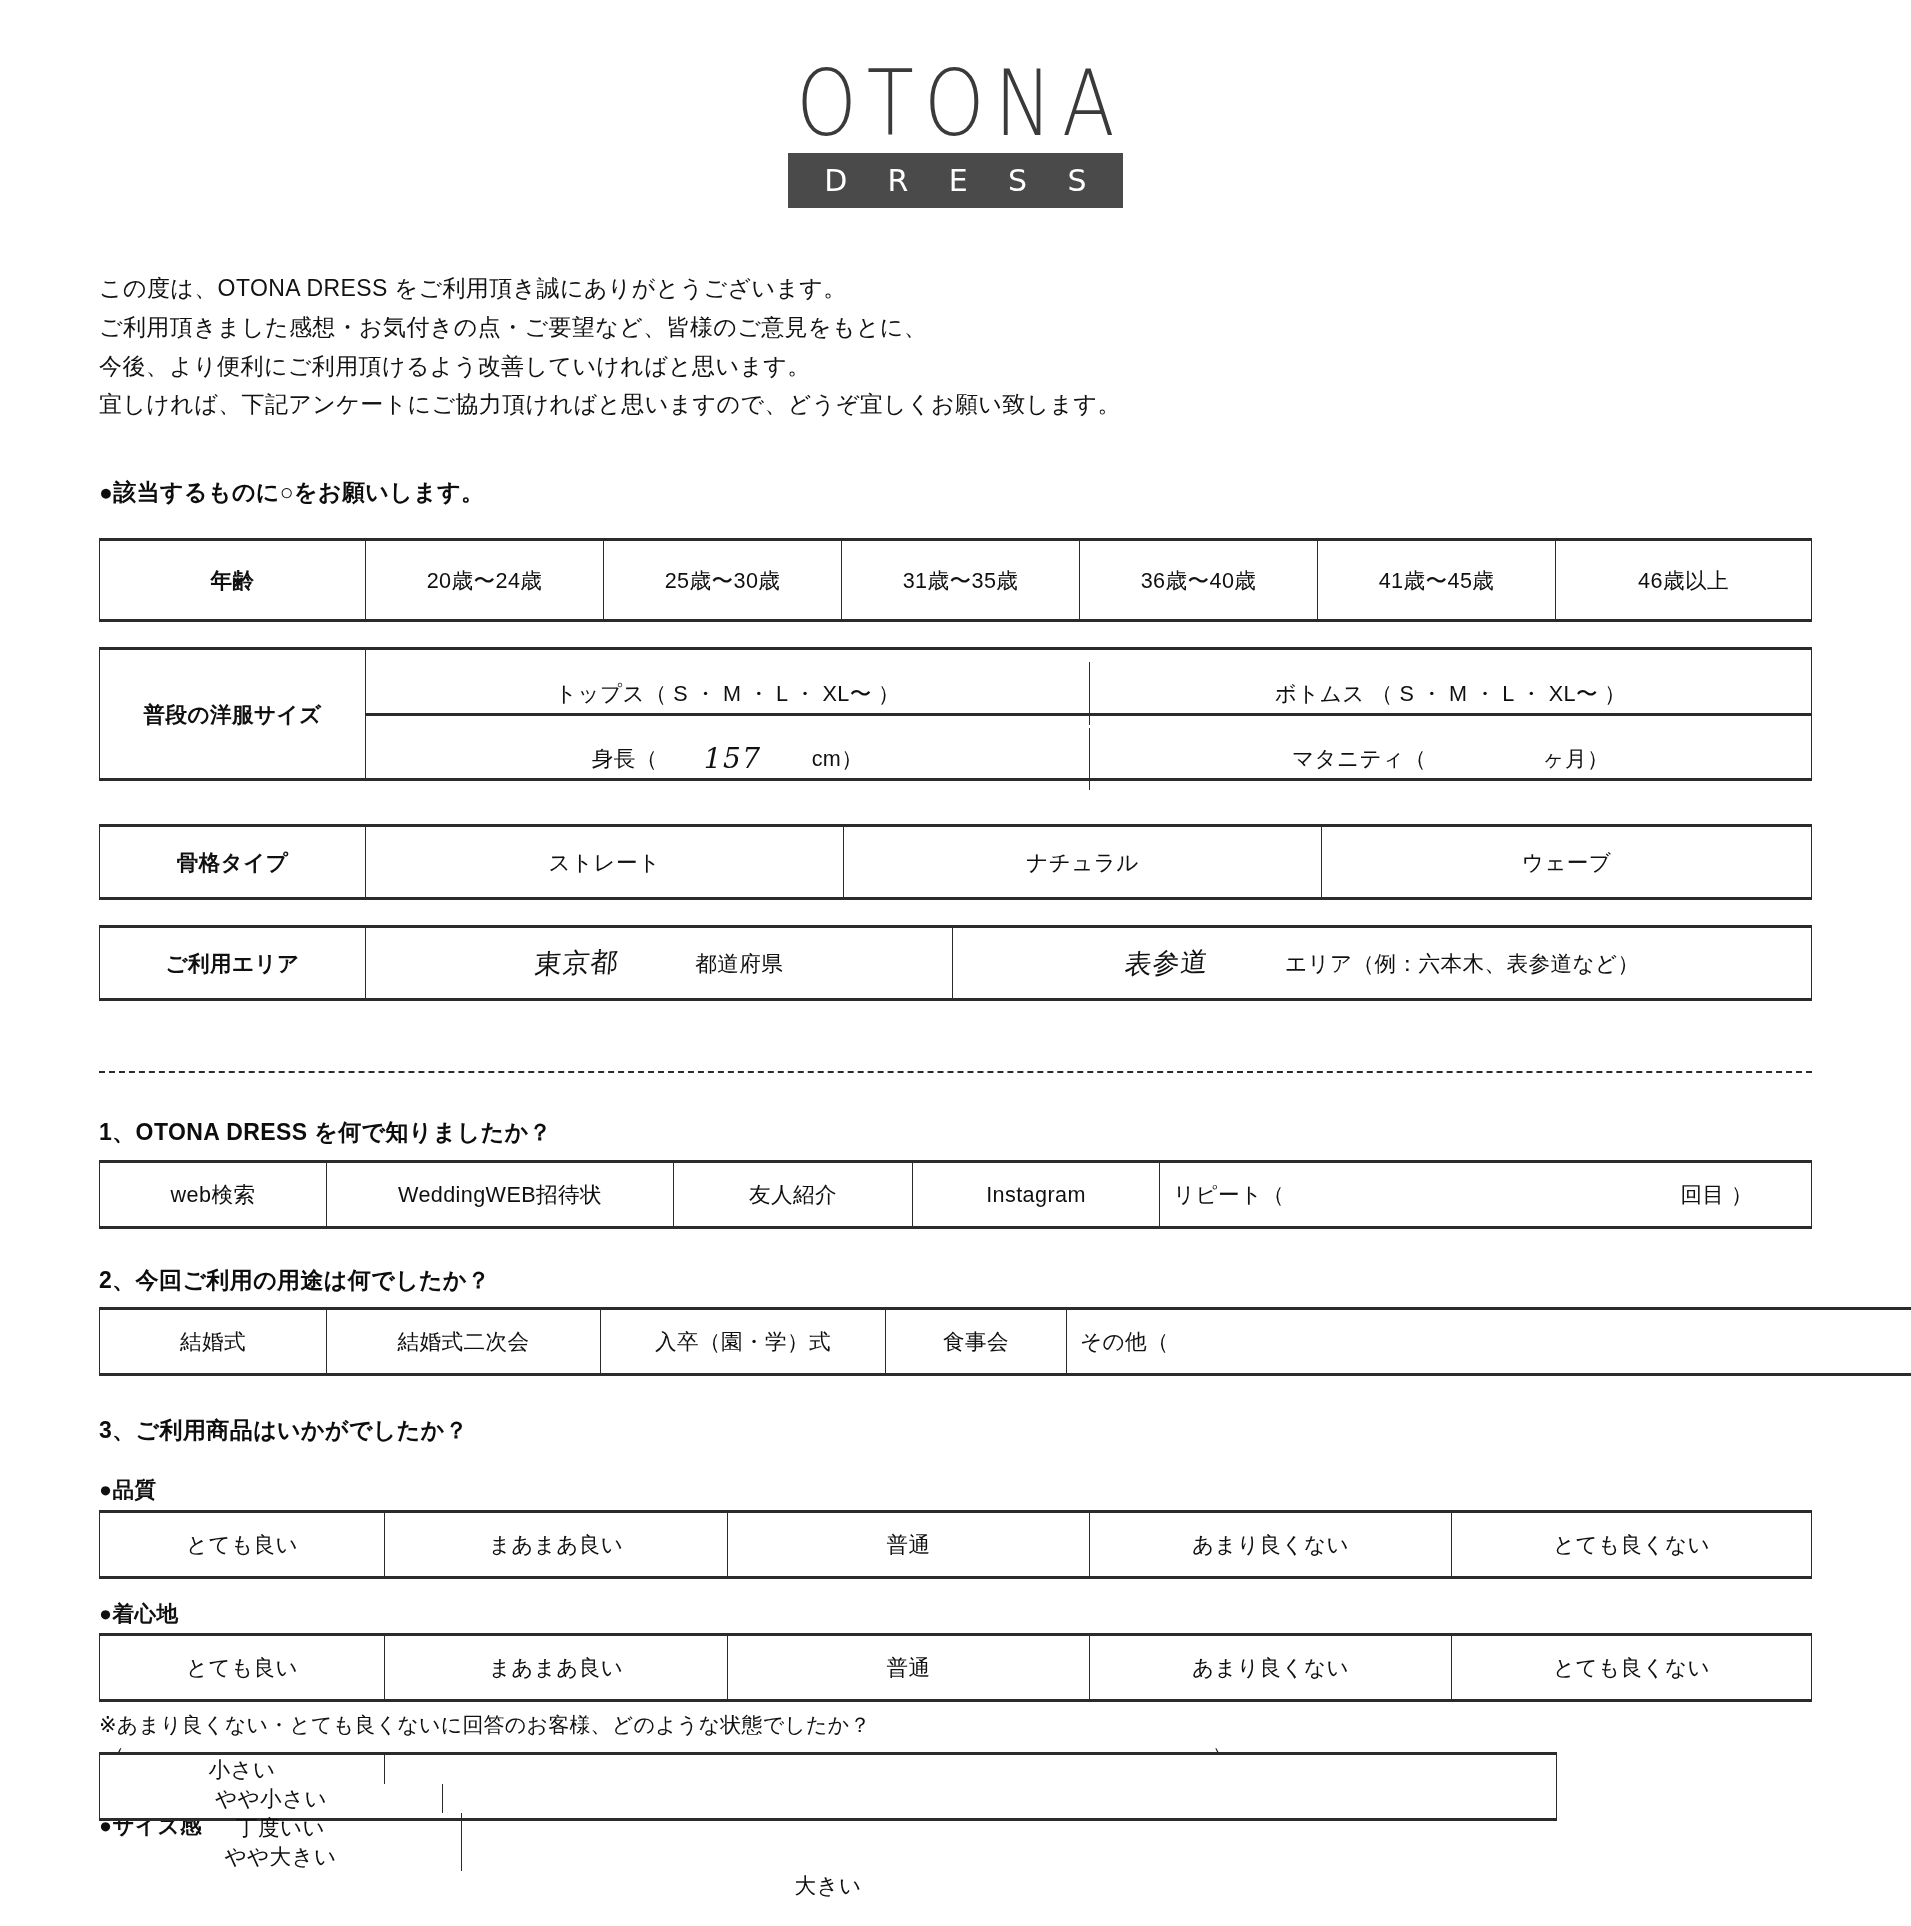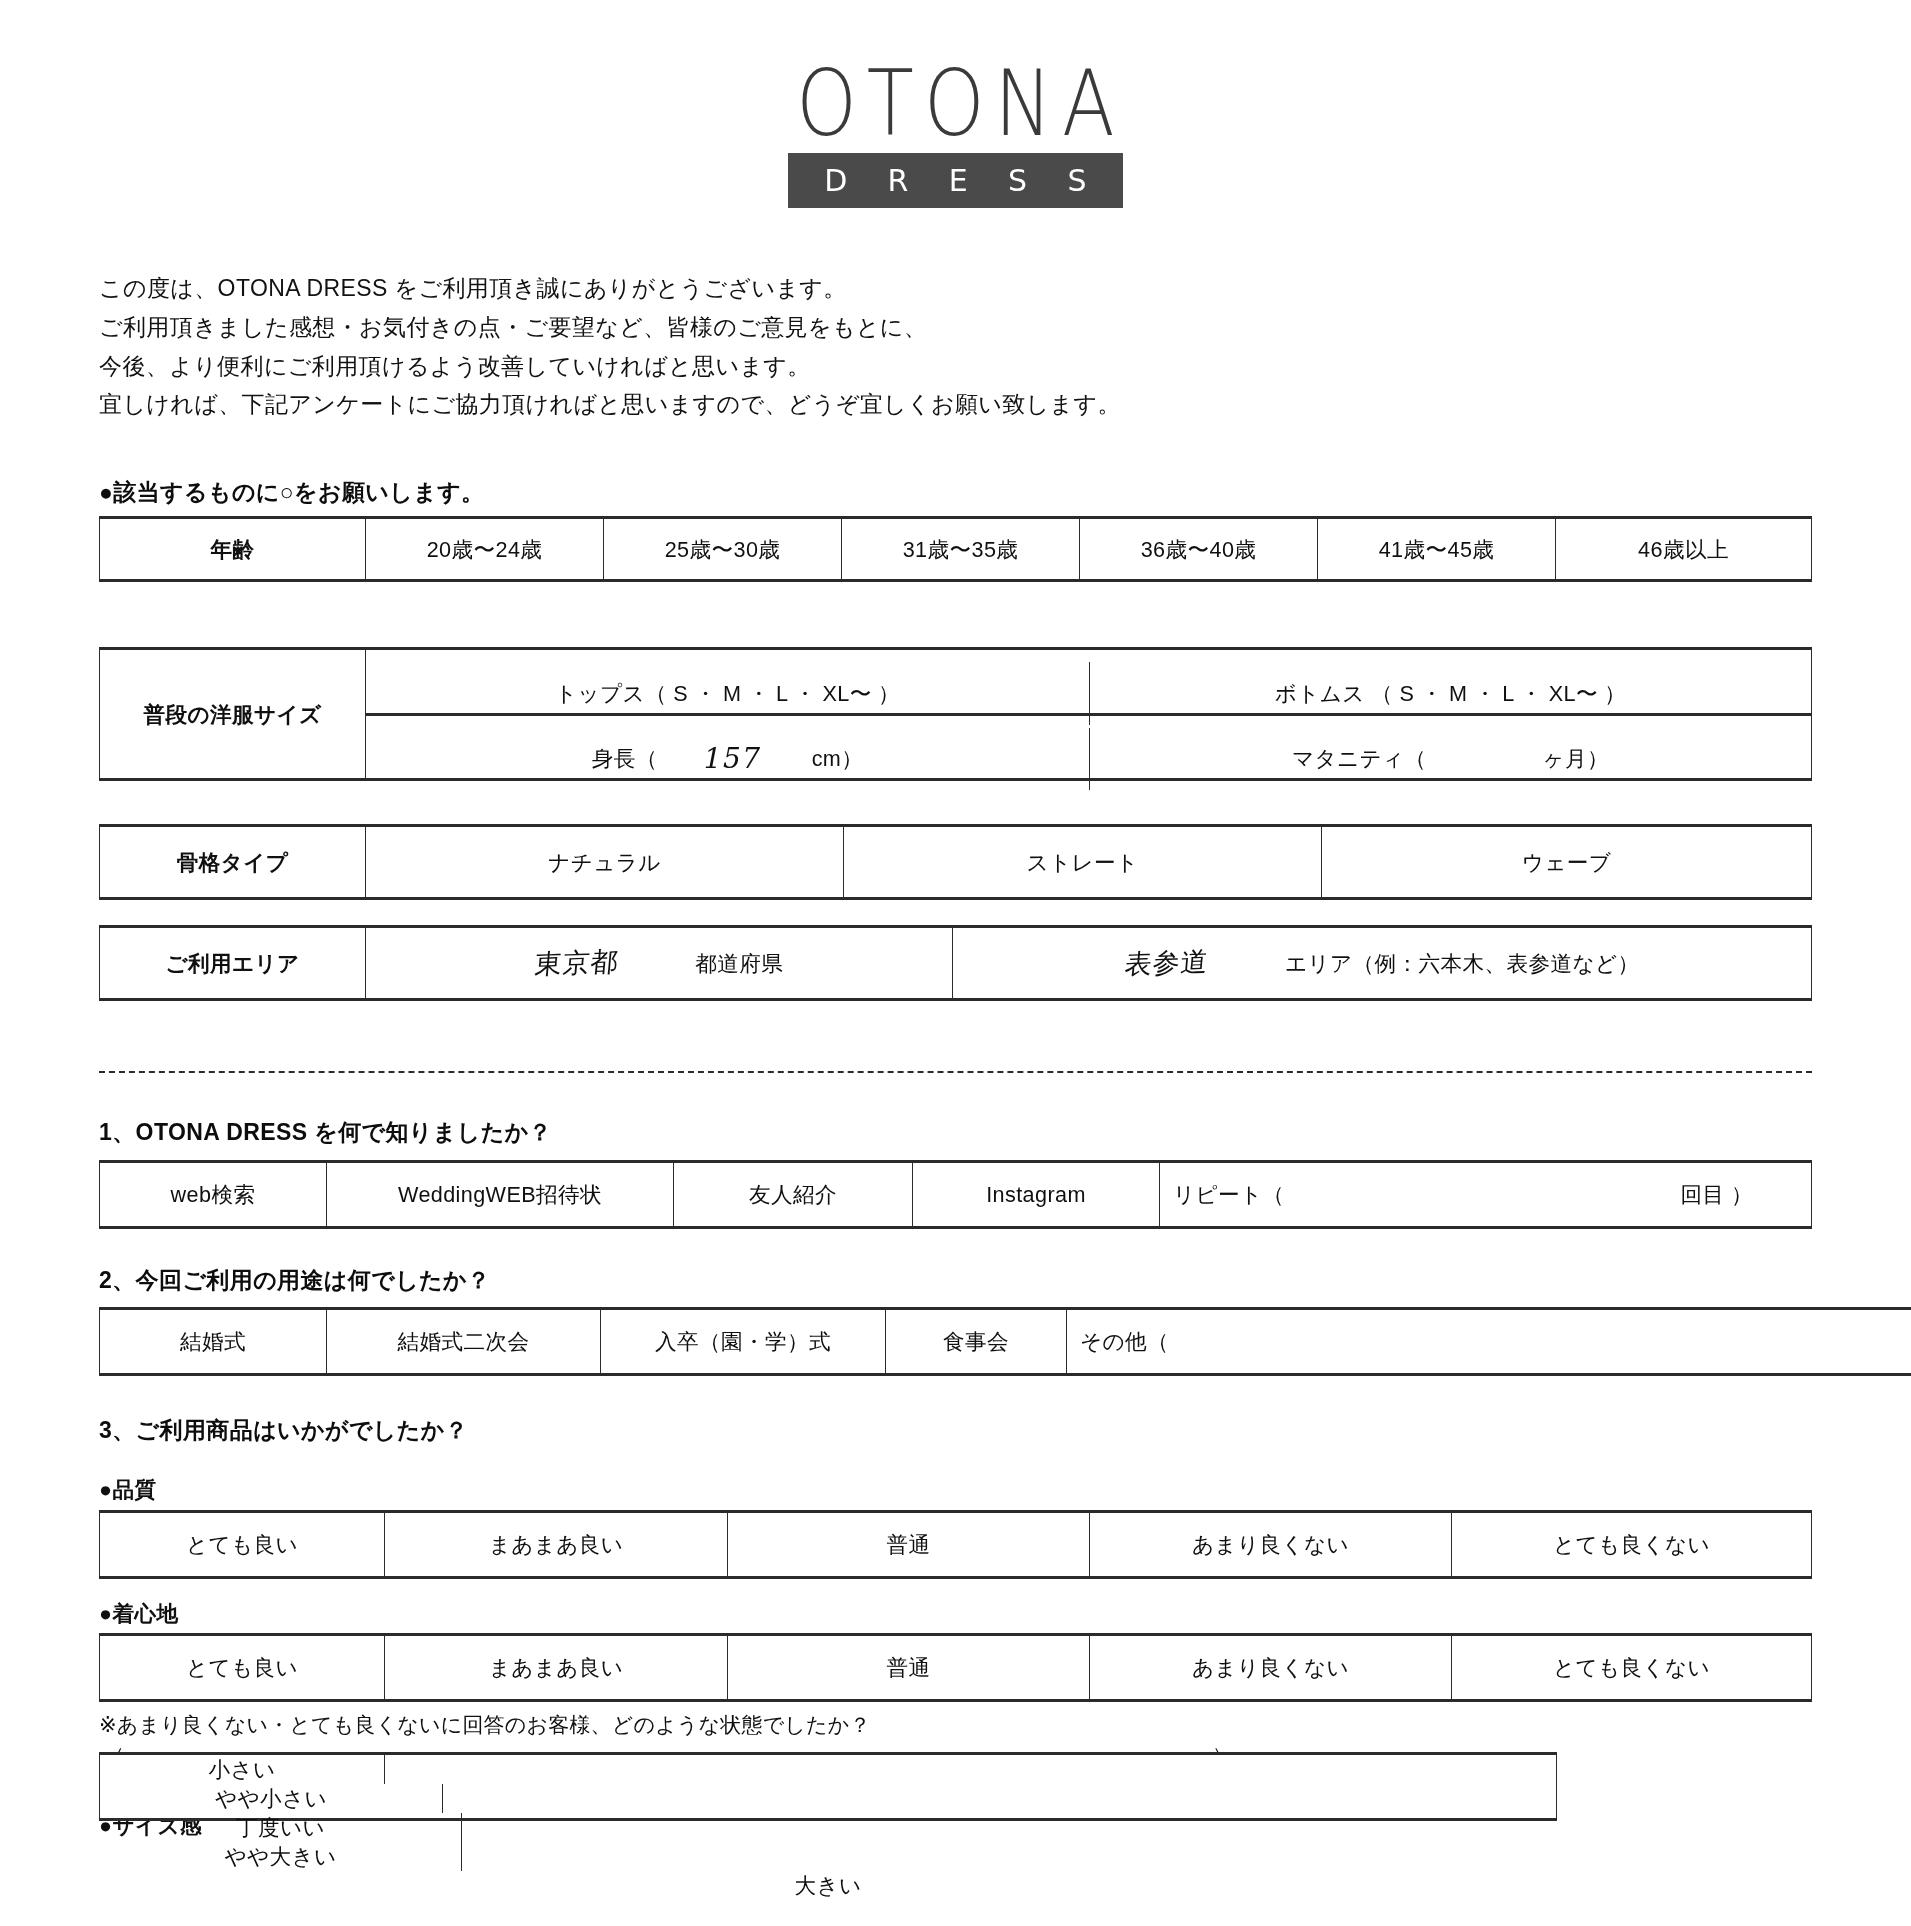--- a/index.html
+++ b/index.html
@@ -139,21 +139,21 @@
 
   <div class="intro">
     <div>この度は、OTONA DRESS  をご利用頂き誠にありがとうございます。</div>
     <div>ご利用頂きました感想・お気付きの点・ご要望など、皆様のご意見をもとに、</div>
     <div>今後、より便利にご利用頂けるよう改善していければと思います。</div>
     <div>宜しければ、下記アンケートにご協力頂ければと思いますので、どうぞ宜しくお願い致します。</div>
   </div>
 
   <div class="heading" style="left:99px;top:477px;">●該当するものに○をお願いします。</div>
 
-  <div class="tbl" style="left:99px;top:516px;width:1713px;height:66px;">
+  <div class="tbl" style="left:99px;top:538px;width:1713px;height:84px;">
     <div class="cell lbl" style="width:266px;">年齢</div>
     <div class="cell" style="width:238px;">20歳〜24歳</div>
     <div class="cell" style="width:238px;">25歳〜30歳</div>
     <div class="cell" style="width:238px;">31歳〜35歳</div>
     <div class="cell" style="width:238px;">36歳〜40歳</div>
     <div class="cell" style="width:238px;">41歳〜45歳</div>
     <div class="cell" style="flex:1;">46歳以上</div>
   </div>
 
   <div class="tbl" style="left:99px;top:647px;width:1713px;height:134px;">
@@ -173,22 +173,22 @@
           <span>マタニティ（</span>
           <span class="hw" style="margin:0 58px;"></span>
           <span>ヶ月）</span>
         </div>
       </div>
     </div>
   </div>
 
   <div class="tbl" style="left:99px;top:824px;width:1713px;height:76px;">
     <div class="cell lbl" style="width:266px;">骨格タイプ</div>
+    <div class="cell" style="width:478px;">ストレート</div>
     <div class="cell" style="width:478px;">ナチュラル</div>
-    <div class="cell" style="width:478px;">ストレート</div>
     <div class="cell" style="flex:1;">ウェーブ</div>
   </div>
 
   <div class="tbl" style="left:99px;top:925px;width:1713px;height:76px;">
     <div class="cell lbl" style="width:266px;">ご利用エリア</div>
     <div class="cell" style="width:587px;">
       <span class="hw-jp" style="margin-right:77px;">東京都</span>
       <span>都道府県</span>
     </div>
     <div class="cell" style="flex:1;">

